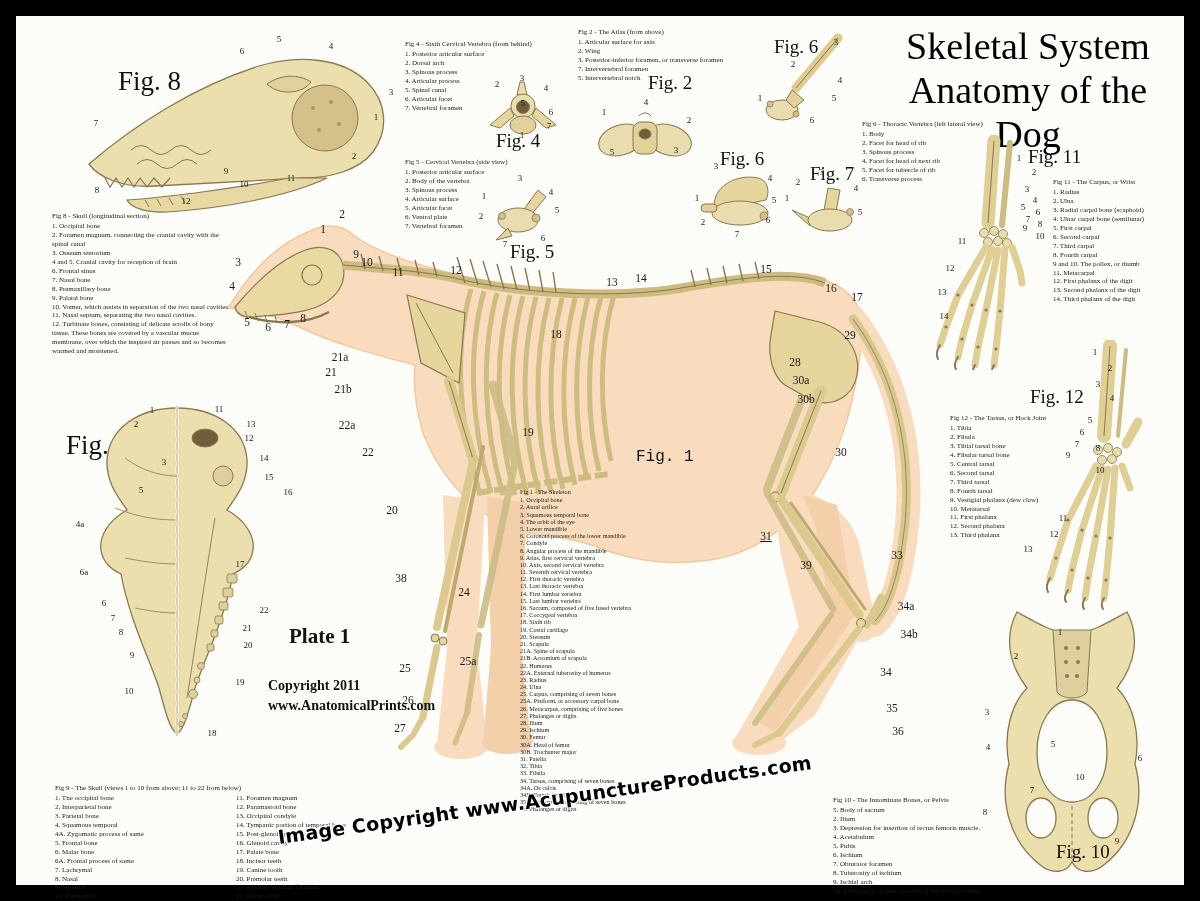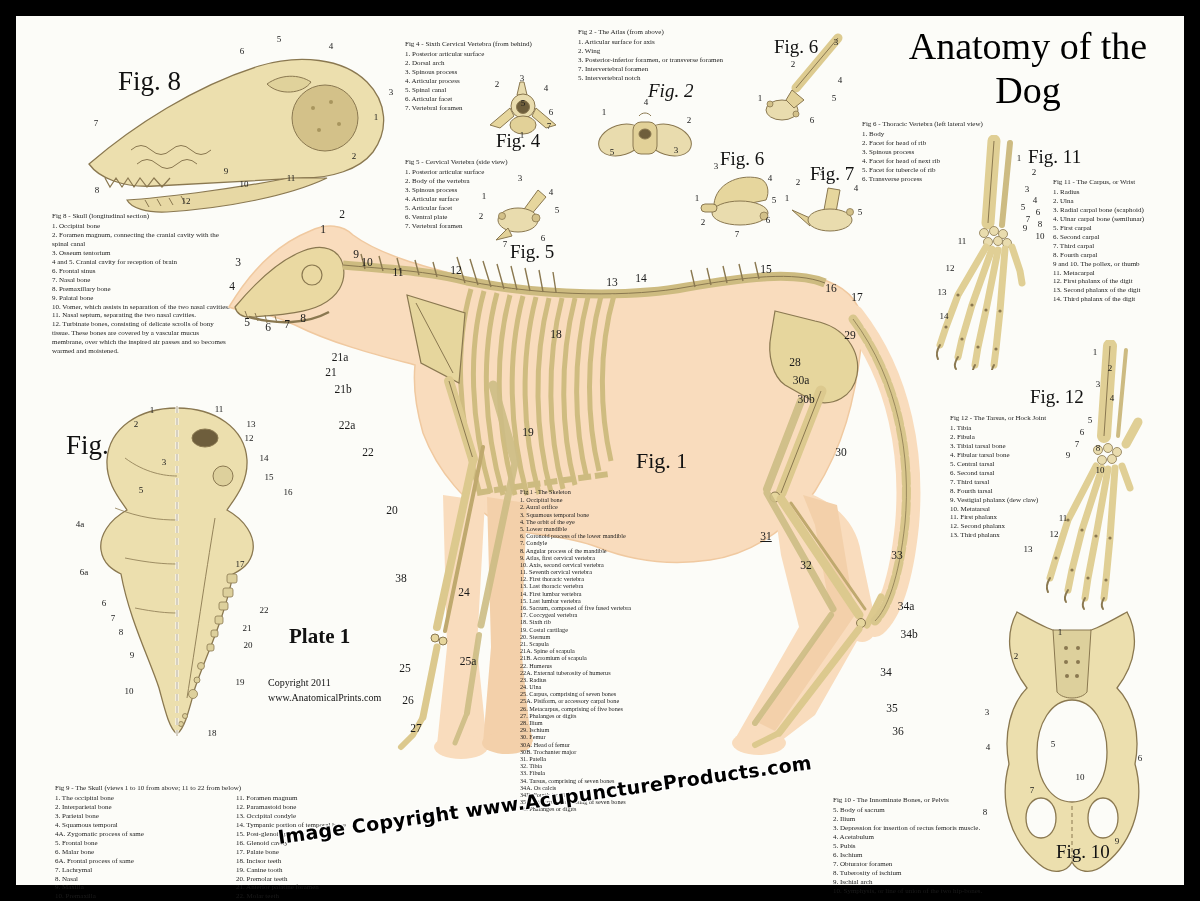--- a/index.html
+++ b/index.html
@@ -2,43 +2,44 @@
 <html><head>
 <meta charset="utf-8">
 <style>
   html,body{margin:0;padding:0;background:#444;}
   .poster{position:relative;width:1200px;height:901px;background:#000;font-family:"Liberation Serif",serif;overflow:hidden;margin:0 auto;}
   .canvas{position:absolute;left:16px;top:16px;right:16px;bottom:16px;background:#fcfcf8;}
   .abs{position:absolute;}
   .title{font-size:38px;line-height:1.16;text-align:center;color:#000;}
   .fig-label{font-size:19px;color:#111;white-space:nowrap;}
   .fig-label.lg{font-size:27px;}
-  .fig-label.md{font-size:22px;}
+  .fig-label.md{font-size:16px;font-family:Liberation Mono, monospace;}
   .legend{font-size:7px;line-height:1.28;color:#1b1b1b;}
   .legend.tiny{font-size:6.2px;line-height:1.16;}
   .legend-title{margin-bottom:1px;}
   .legend-item{}
   .two-col{display:flex;gap:10px;}
   .two-col > div{flex:1;}
   .plate{font-size:21px;font-weight:bold;color:#111;}
-  .copyright{font-size:10px;line-height:1.45;color:#111;}
+  .copyright{font-size:14px;line-height:1.45;color:#111;font-weight:bold;}
   .watermark{font-family:"DejaVu Sans",sans-serif;font-weight:bold;font-size:19px;color:#000;
     transform:rotate(-8deg);transform-origin:left center;white-space:nowrap;letter-spacing:0.3px;
     text-shadow:0 0 3px #fff,1px 1px 0 #fff,-1px -1px 0 #fff,1px -1px 0 #fff,-1px 1px 0 #fff;}
   .callout-layer{position:absolute;inset:0;pointer-events:none;}
   .callout{position:absolute;transform:translate(-50%,-50%);font-size:9px;color:#1a1a1a;white-space:nowrap;}
   .callout-layer.lg .callout{font-size:11.5px;}
 </style>
 </head>
 <body>
 
 <div class="poster">
   <div class="canvas"></div>
 
   <div class="abs title" style="left:872px;top:24px;width:312px;">
+    <div>Skeletal System</div>
     <div>Anatomy of the Dog</div>
   </div>
 
   <div class="abs fig-label lg" style="left:70px;top:66px;margin-left:48px;">Fig. 8</div>
   <svg class="abs" style="left:75px;top:28px;" width="320" height="185" viewBox="0 0 320 185">
     <g stroke="#8a7850">
       <path fill="#ecdfae" stroke-width="1.3" d="M14,136 C58,98 120,58 184,38 C224,26 268,30 292,54 C312,74 314,102 298,124 C284,142 256,150 228,150 L80,158 C48,160 24,150 14,136 Z"></path>
       <circle cx="250" cy="90" r="33" fill="#d3c189" stroke-width="1"></circle>
       <circle cx="238" cy="80" r="2" fill="#a8955e" stroke="none"></circle>
       <circle cx="256" cy="74" r="2" fill="#a8955e" stroke="none"></circle>
@@ -95,21 +96,21 @@
   <div class="abs legend" style="left:578px;top:28px;width:172px;">
     <div class="legend-title">Fig 2 - The Atlas (from above)</div>
     <div>
         <div class="legend-item">1. Articular surface for axis</div>
         <div class="legend-item">2. Wing</div>
         <div class="legend-item">3. Posterior-inferior foramen, or transverse foramen</div>
         <div class="legend-item">7. Intervertebral foramen</div>
         <div class="legend-item">5. Intervertebral notch</div>
       </div>
   </div>
-  <div class="abs fig-label" style="left:648px;top:80px;font-style:italic;">Fig. 2</div>
+  <div class="abs fig-label" style="left:648px;top:72px;">Fig. 2</div>
   <svg class="abs" style="left:595px;top:102px;" width="100" height="68" viewBox="0 0 100 68">
     <g stroke="#8a7850" stroke-width="1">
       <ellipse cx="26" cy="38" rx="23" ry="15" fill="#e9dcae" transform="rotate(-18 26 38)"></ellipse>
       <ellipse cx="74" cy="38" rx="23" ry="15" fill="#e9dcae" transform="rotate(18 74 38)"></ellipse>
       <rect x="38" y="20" width="24" height="32" rx="8" fill="#e2d198"></rect>
       <ellipse cx="50" cy="32" rx="6" ry="5" fill="#6e5e3c"></ellipse>
       <path d="M44,14 C47,10 53,10 56,14" fill="none"></path>
     </g>
   </svg>
 
@@ -539,28 +540,28 @@
       <span class="callout" style="left: 340px; top: 357px;">21a</span>
       <span class="callout" style="left: 331px; top: 372px;">21</span>
       <span class="callout" style="left: 343px; top: 389px;">21b</span>
       <span class="callout" style="left: 347px; top: 425px;">22a</span>
       <span class="callout" style="left: 368px; top: 452px;">22</span>
       <span class="callout" style="left: 401px; top: 578px;">38</span>
       <span class="callout" style="left: 432px; top: 592px; margin-left: 32px;">24</span>
       <span class="callout" style="left: 405px; top: 668px;">25</span>
       <span class="callout" style="left: 468px; top: 661px;">25a</span>
       <span class="callout" style="left: 408px; top: 700px;">26</span>
-      <span class="callout" style="left: 400px; top: 728px; margin-left: 16px;">27</span>
+      <span class="callout" style="left: 400px; top: 728px;">27</span>
       <span class="callout" style="left: 795px; top: 362px;">28</span>
       <span class="callout" style="left: 850px; top: 335px;">29</span>
       <span class="callout" style="left: 801px; top: 380px;">30a</span>
       <span class="callout" style="left: 806px; top: 399px;">30b</span>
       <span class="callout" style="left: 841px; top: 452px;">30</span>
       <span class="callout" style="left: 766px; top: 536px; text-decoration: underline;">31</span>
-      <span class="callout" style="left: 806px; top: 565px;">32</span>
+      <span class="callout" style="left: 806px; top: 565px;">39</span>
       <span class="callout" style="left: 897px; top: 555px;">33</span>
       <span class="callout" style="left: 906px; top: 606px;">34a</span>
       <span class="callout" style="left: 909px; top: 634px;">34b</span>
       <span class="callout" style="left: 886px; top: 672px;">34</span>
       <span class="callout" style="left: 892px; top: 708px;">35</span>
       <span class="callout" style="left: 898px; top: 731px;">36</span>
     </div>
   <div class="callout-layer">
       <span class="callout" style="left: 604px; top: 112px;">1</span>
       <span class="callout" style="left: 689px; top: 120px;">2</span>

